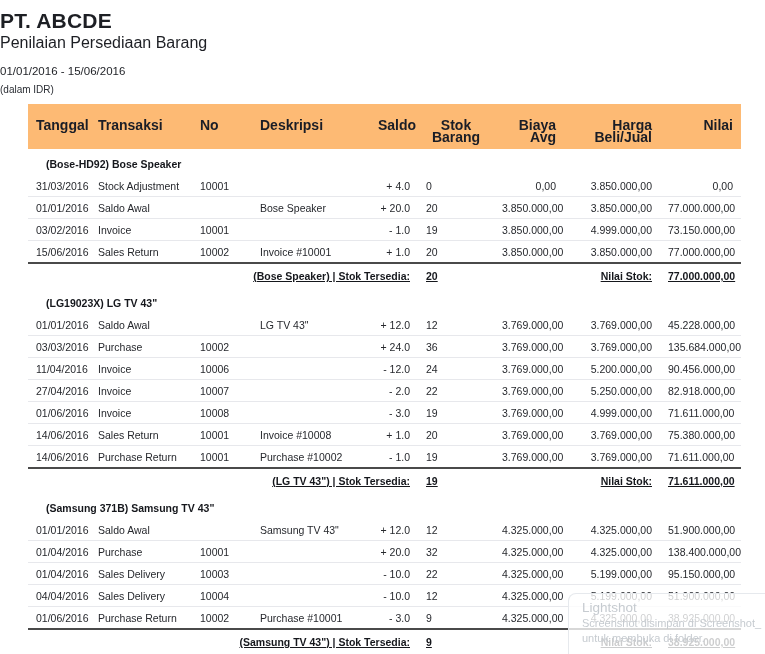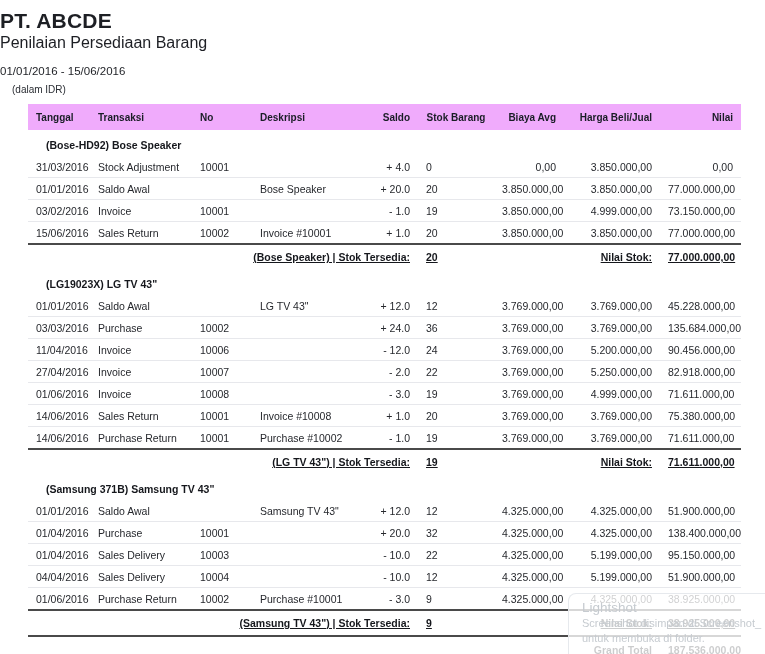--- a/index.html
+++ b/index.html
@@ -8,38 +8,38 @@
     position: relative;
     background: #ffffff;
     font-family: "Liberation Sans", "DejaVu Sans", sans-serif;
     color: #1d1f24;
     overflow: hidden;
   }
   .report-header { text-align: left; padding-top: 9px; }
   .company-name { font-size: 21px; font-weight: bold; letter-spacing: 0.2px; }
   .report-title { font-size: 16px; margin-top: 1px; }
   .report-period { font-size: 11.5px; margin-top: 13px; }
-  .currency-note { font-size: 10px; margin-top: 7px; color: #2a2d33; margin-left: 12px; }
+  .currency-note { font-size: 10px; margin-top: 7px; color: #2a2d33; }
 
   table.valuation {
     margin: 9px 24px 0 28px;
     width: 713px;
     border-collapse: collapse;
     table-layout: fixed;
   }
   col.c0 { width: 62px; }  col.c1 { width: 102px; } col.c2 { width: 60px; }
   col.c3 { width: 118px; } col.c4 { width: 48px; }  col.c5 { width: 76px; }
   col.c6 { width: 70px; }  col.c7 { width: 96px; }  col.c8 { width: 81px; }
 
   thead th {
-    background: #f0abfc;
-    font-size: 10px;
+    background: #fdba74;
+    font-size: 14px;
     font-weight: bold;
     color: #1a1d26;
-    padding: 8px 8px 6px 8px;
+    padding: 15px 8px 6px 8px;
     vertical-align: top;
     line-height: 12px;
   }
   th.l, td.l { text-align: left; }
   th.r, td.r { text-align: right; }
   th.c, td.c { }
 
   tbody td, tfoot td {
     font-size: 10.5px;
     line-height: 12px;

